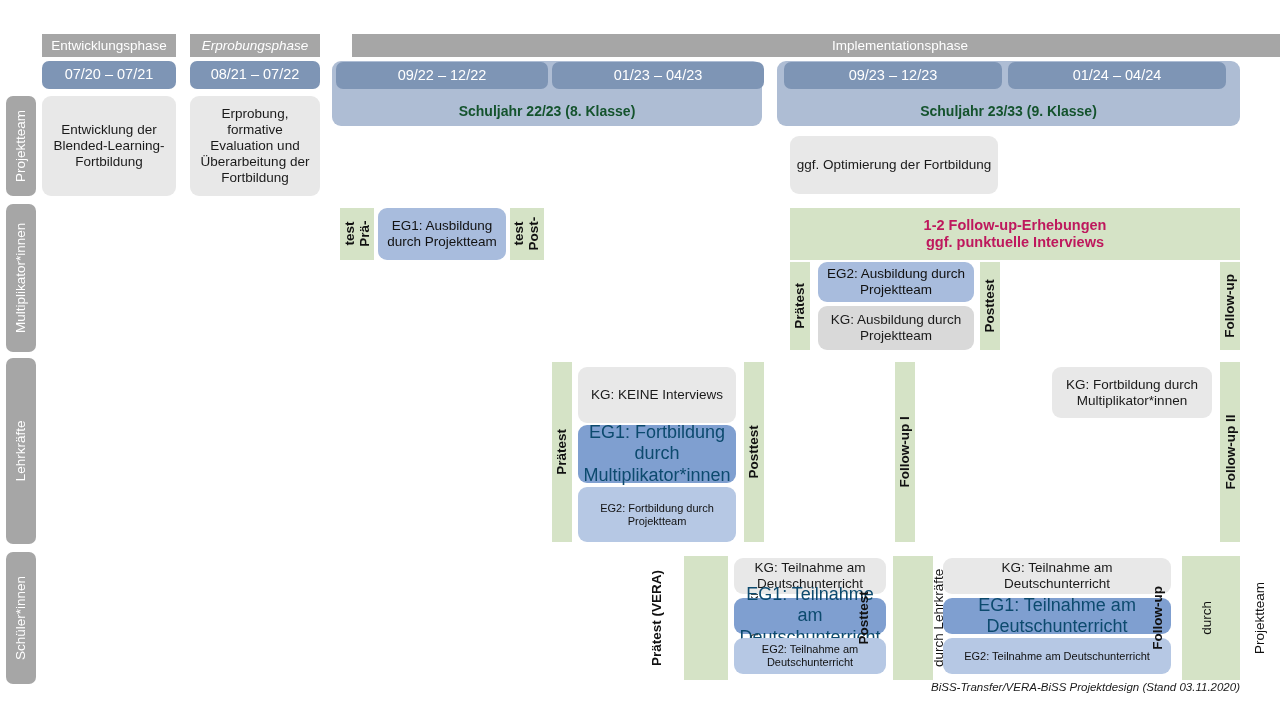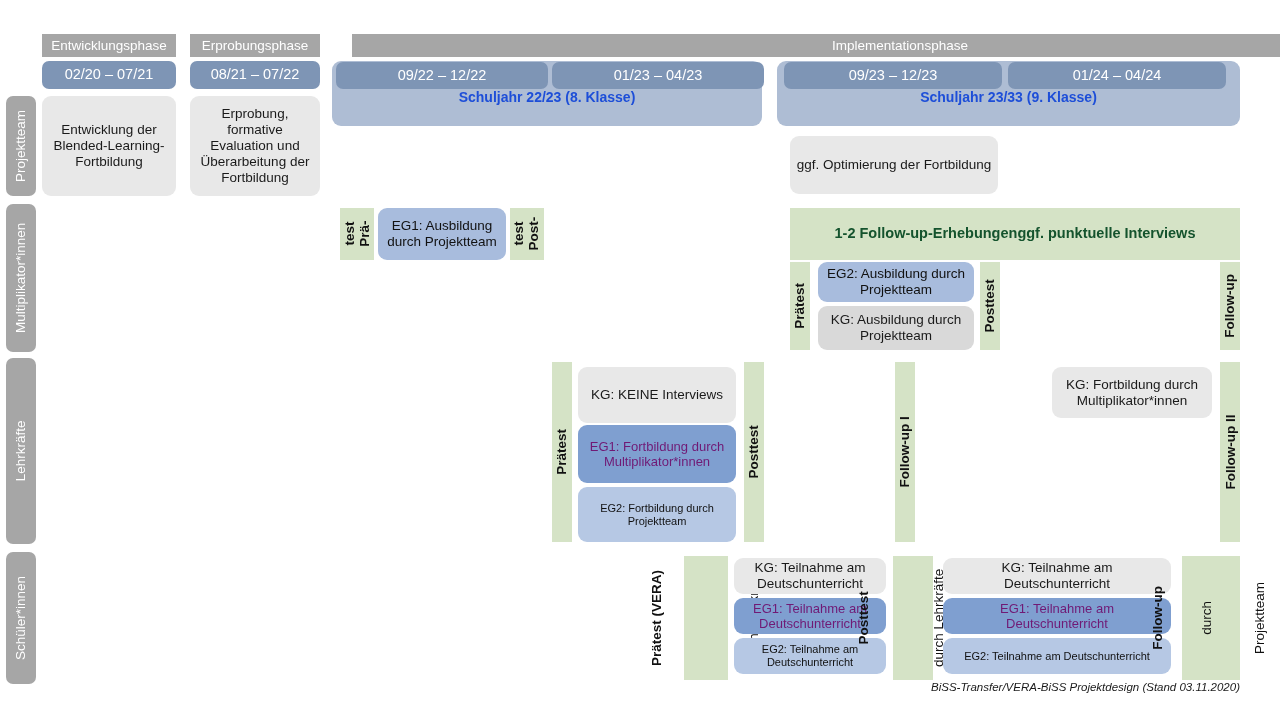--- a/index.html
+++ b/index.html
@@ -20,45 +20,46 @@
     background:#a6a6a6;color:#ffffff;font-size:13.5px;border-radius:0;
   }
 
   
   .date-pill{
     background:#7e95b5;color:#ffffff;font-size:14.5px;border-radius:7px;
   }
 
   
   .year-band{
-    background:#aebdd4;color:#1d4ed8;font-size:14px;font-weight:bold;border-radius:9px;
-    align-items:flex-end;padding-bottom:20px;
+    background:#aebdd4;color:#14532d;font-size:14px;font-weight:bold;border-radius:9px;
+    align-items:flex-end;padding-bottom:6px;
   }
 
   
   .row-label{
     background:#a6a6a6;color:#ffffff;border-radius:7px;font-size:13.5px;
   }
   .row-label span{
     display:block;
     transform:rotate(-90deg);
     white-space:nowrap;
   }
 
   
   .grey-box{background:#e8e8e8;color:#1a1a1a;border-radius:9px;font-size:13.5px;padding:3px 6px;}
   .grey-box-sq{background:#d9d9d9;color:#1a1a1a;border-radius:9px;font-size:13.5px;padding:3px 6px;}
   .blue-mid{background:#a8bcdd;color:#111111;border-radius:9px;font-size:13.5px;padding:3px 6px;}
-  .blue-dark{background:#7f9fd0;color:#701a75;border-radius:9px;font-size:13px;padding:3px 6px;}
+  .blue-dark{background:#7f9fd0;color:#0c4a6e;border-radius:9px;font-size:18px;padding:3px 6px;}
   .blue-light{background:#b6c8e4;color:#111111;border-radius:9px;font-size:11px;padding:3px 6px;}
 
   
   .green{background:#d5e3c6;color:#111111;border-radius:0;font-size:13.5px;}
   .green-banner{
-    background:#d5e3c6;color:#14532d;font-weight:bold;font-size:14.5px;border-radius:0;
+    background:#d5e3c6;color:#be185d;font-weight:bold;font-size:14.5px;border-radius:0;
+    flex-direction:column;
   }
   .vert{
     display:flex;align-items:center;justify-content:center;
   }
   .vert .vtxt{
     transform:rotate(-90deg);
     white-space:nowrap;
     display:block;
   }
   .vert .vstack{
@@ -78,27 +79,27 @@
     position:absolute;font-style:italic;font-size:11.5px;color:#1a1a1a;
     text-align:right;
   }
 </style>
 </head>
 <body>
 
 <div id="stage">
 
   <div class="box phase-head" style="left:42px;top:34px;width:134px;height:23px;">Entwicklungsphase</div>
-  <div class="box phase-head" style="left:190px;top:34px;width:130px;height:23px;">Erprobungsphase</div>
+  <div class="box phase-head" style="left:190px;top:34px;width:130px;height:23px;font-style:italic;">Erprobungsphase</div>
   <div class="box phase-head" style="left:352px;top:34px;width:1096px;height:23px;">Implementationsphase</div>
 
   <div class="box year-band" style="left:332px;top:61px;width:430px;height:65px;">Schuljahr 22/23 (8. Klasse)</div>
   <div class="box year-band" style="left:777px;top:61px;width:463px;height:65px;">Schuljahr 23/33 (9. Klasse)</div>
 
-  <div class="box date-pill" style="left:42px;top:61px;width:134px;height:28px;">02/20 – 07/21</div>
+  <div class="box date-pill" style="left:42px;top:61px;width:134px;height:28px;">07/20 – 07/21</div>
   <div class="box date-pill" style="left:190px;top:61px;width:130px;height:28px;">08/21 – 07/22</div>
   <div class="box date-pill" style="left:336px;top:62px;width:212px;height:27px;">09/22 – 12/22</div>
   <div class="box date-pill" style="left:552px;top:62px;width:212px;height:27px;">01/23 – 04/23</div>
   <div class="box date-pill" style="left:784px;top:62px;width:218px;height:27px;">09/23 – 12/23</div>
   <div class="box date-pill" style="left:1008px;top:62px;width:218px;height:27px;">01/24 – 04/24</div>
 
   <div class="box row-label" style="left:6px;top:96px;width:30px;height:100px;">
     <span>Projektteam</span>
   </div>
   <div class="box row-label" style="left:6px;top:204px;width:30px;height:148px;">

